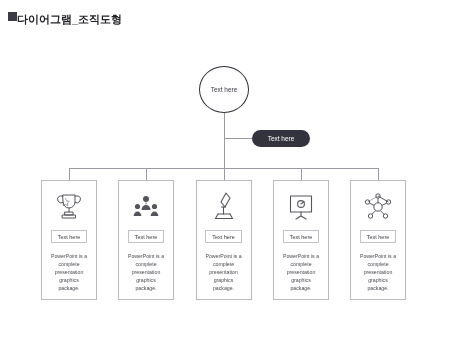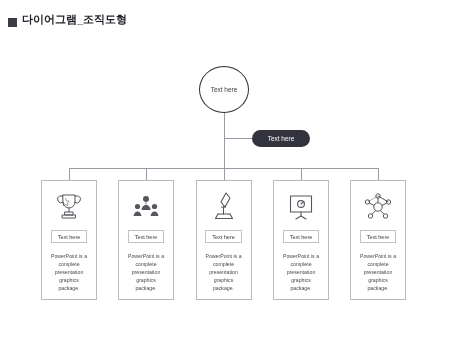--- a/index.html
+++ b/index.html
@@ -20,22 +20,21 @@
     width: 450px; height: 338px;
     background: #ffffff;
   }
 
   
   .title-bar {
     position: absolute;
     left: 8px;
     top: 12px;
     display: flex;
-    align-items: flex-end;
-    gap: 5px;
+    align-items: flex-start;
   }
   .title-square {
     width: 9px;
     height: 9px;
     background: #3b3b45;
     display: inline-block;
   }
   .title-text {
     font-size: 11px;
     color: #222228;

